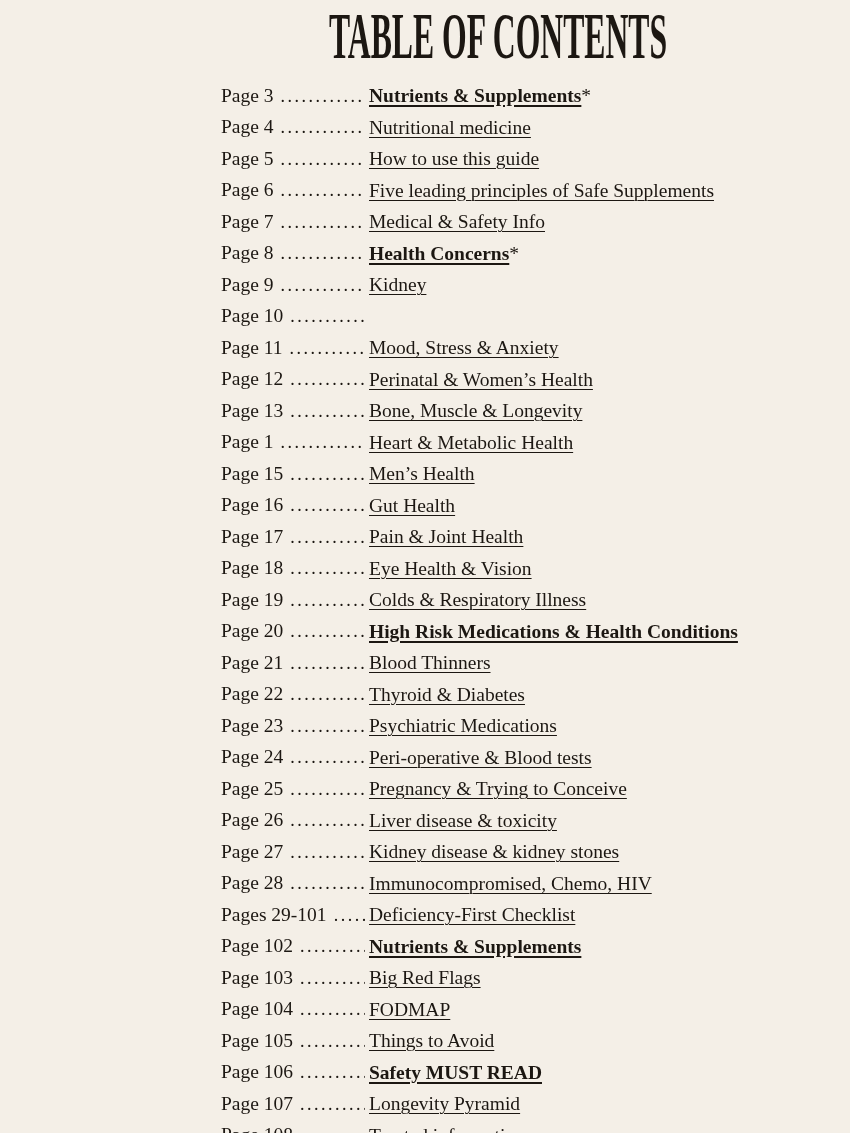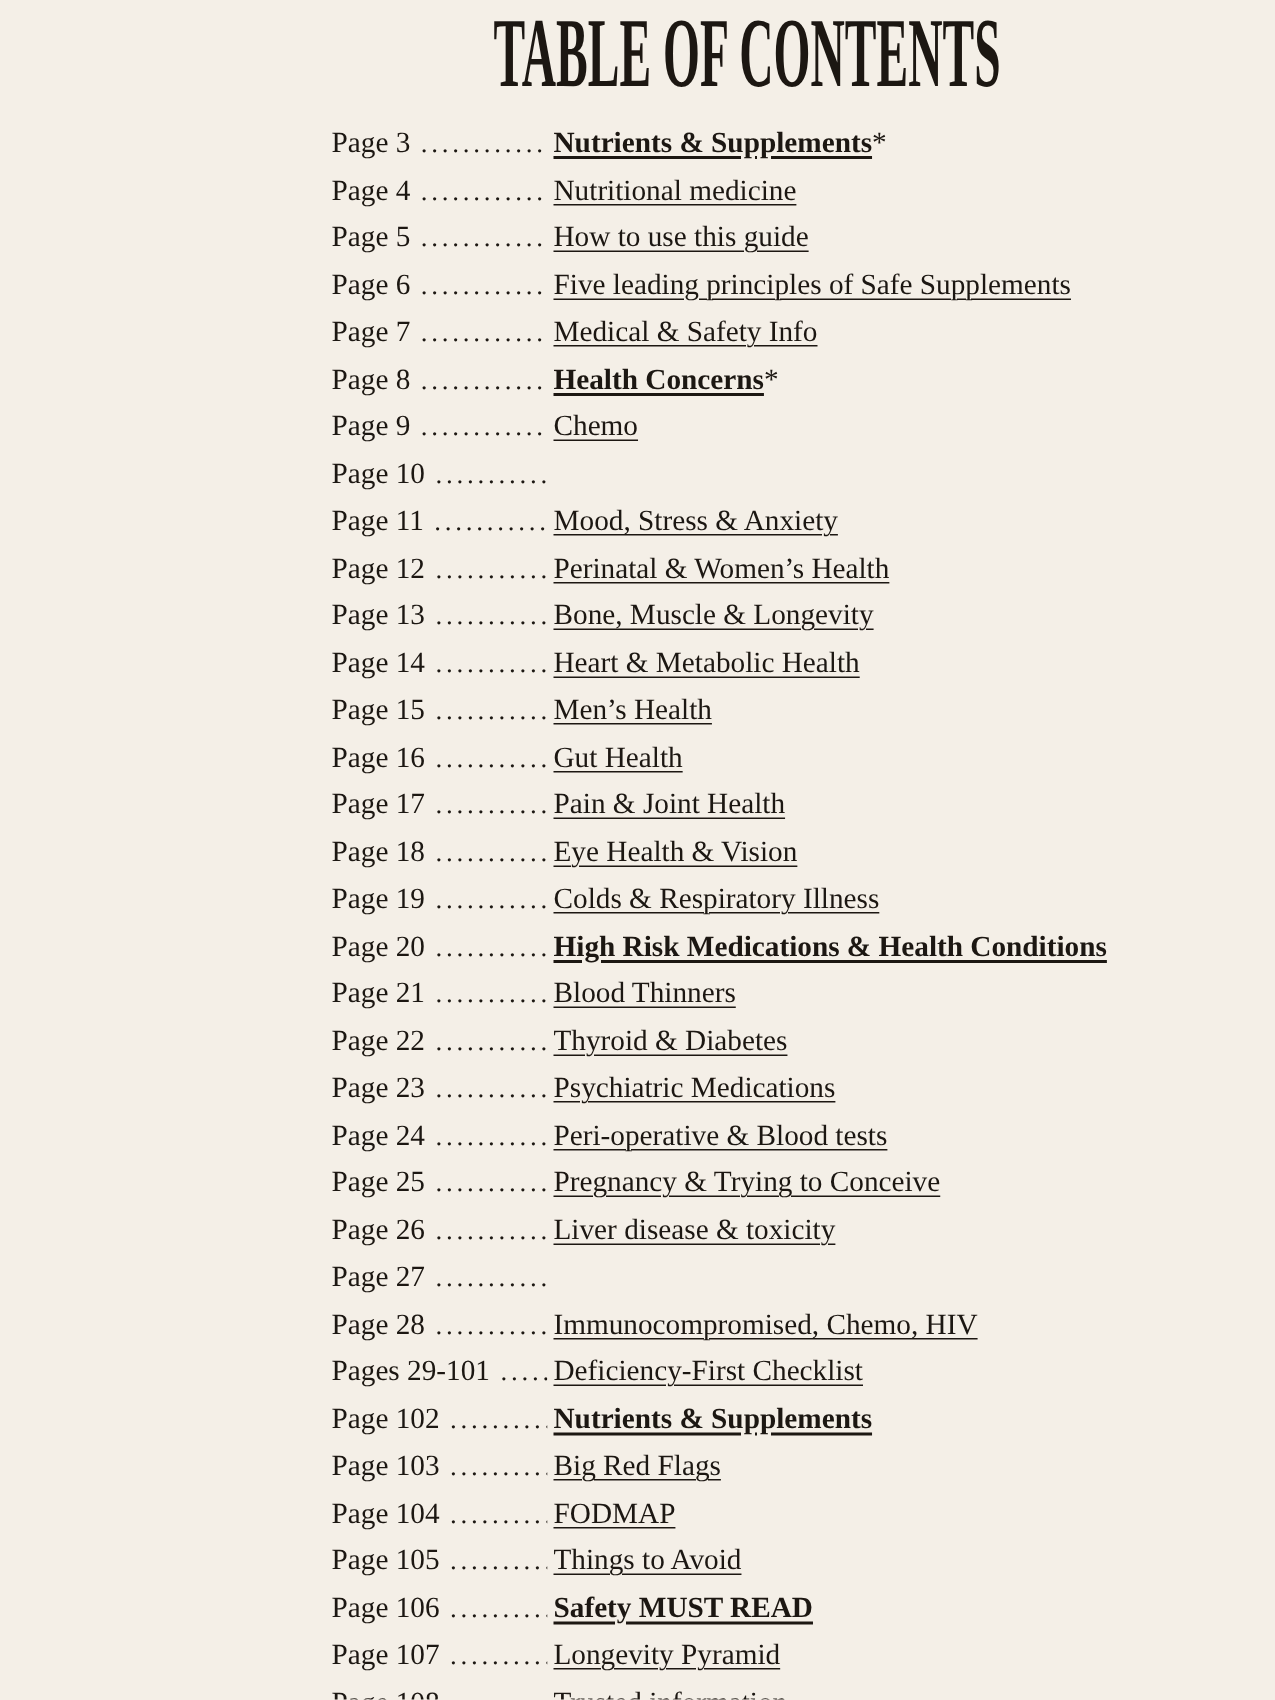--- a/index.html
+++ b/index.html
@@ -148,21 +148,21 @@
       <span class="entry-link bold">Health Concerns</span><span class="entry-suffix">*</span>
     </div>
   </div>
 
   <div class="toc-row">
     <div class="toc-left">
       <span class="page-label">Page 9</span>
       <span class="dot-leader">........................................</span>
     </div>
     <div class="toc-entry">
-      <span class="entry-link">Chemo</span><span class="entry-suffix"></span>
+      <span class="entry-link">Kidney</span><span class="entry-suffix"></span>
     </div>
   </div>
 
   <div class="toc-row">
     <div class="toc-left">
       <span class="page-label">Page 10</span>
       <span class="dot-leader">........................................</span>
     </div>
   </div>
 
@@ -191,21 +191,21 @@
       <span class="page-label">Page 13</span>
       <span class="dot-leader">........................................</span>
     </div>
     <div class="toc-entry">
       <span class="entry-link">Bone, Muscle &amp; Longevity</span><span class="entry-suffix"></span>
     </div>
   </div>
 
   <div class="toc-row">
     <div class="toc-left">
-      <span class="page-label">Page 14</span>
+      <span class="page-label">Page 1</span>
       <span class="dot-leader">........................................</span>
     </div>
     <div class="toc-entry">
       <span class="entry-link">Heart &amp; Metabolic Health</span><span class="entry-suffix"></span>
     </div>
   </div>
 
   <div class="toc-row">
     <div class="toc-left">
       <span class="page-label">Page 15</span>
@@ -324,20 +324,23 @@
     <div class="toc-entry">
       <span class="entry-link">Liver disease &amp; toxicity</span><span class="entry-suffix"></span>
     </div>
   </div>
 
   <div class="toc-row">
     <div class="toc-left">
       <span class="page-label">Page 27</span>
       <span class="dot-leader">........................................</span>
     </div>
+    <div class="toc-entry">
+      <span class="entry-link">Kidney disease &amp; kidney stones</span><span class="entry-suffix"></span>
+    </div>
   </div>
 
   <div class="toc-row">
     <div class="toc-left">
       <span class="page-label">Page 28</span>
       <span class="dot-leader">........................................</span>
     </div>
     <div class="toc-entry">
       <span class="entry-link">Immunocompromised, Chemo, HIV</span><span class="entry-suffix"></span>
     </div>

